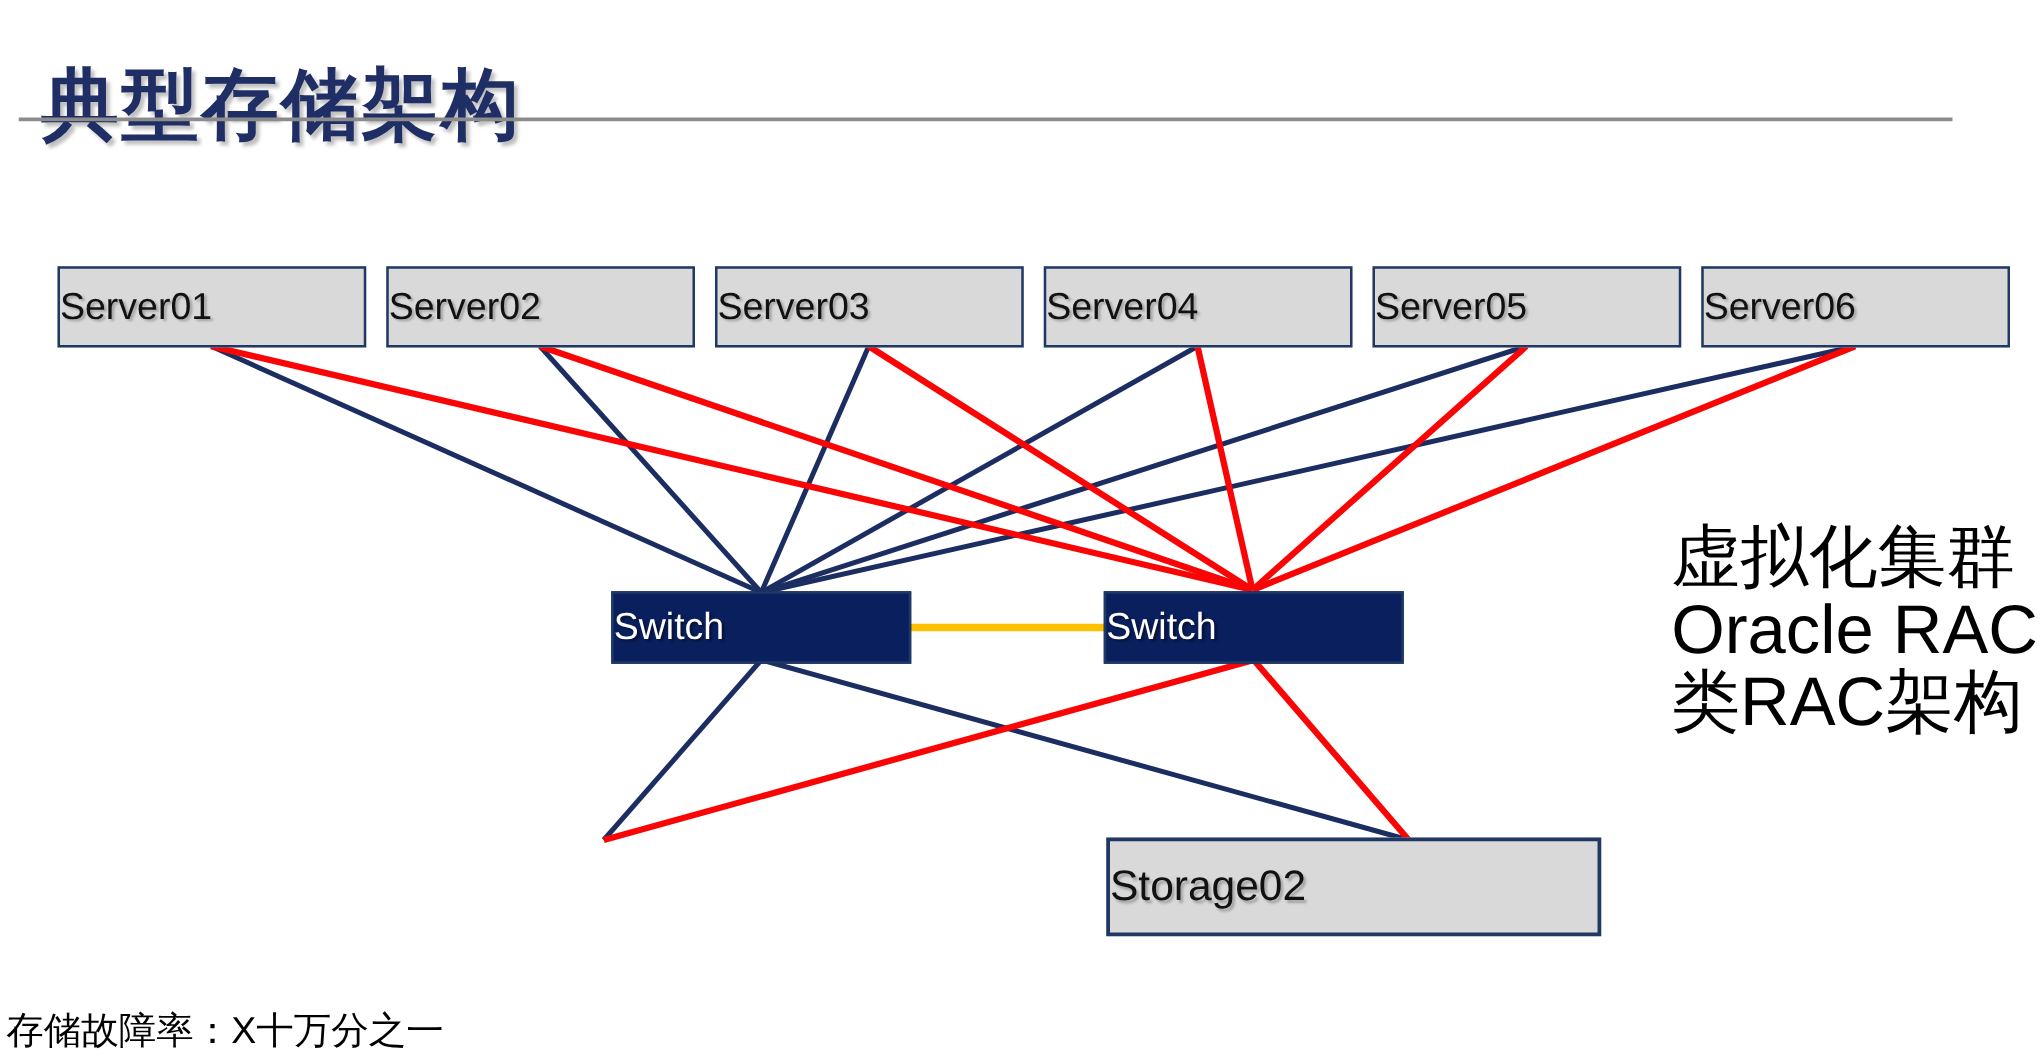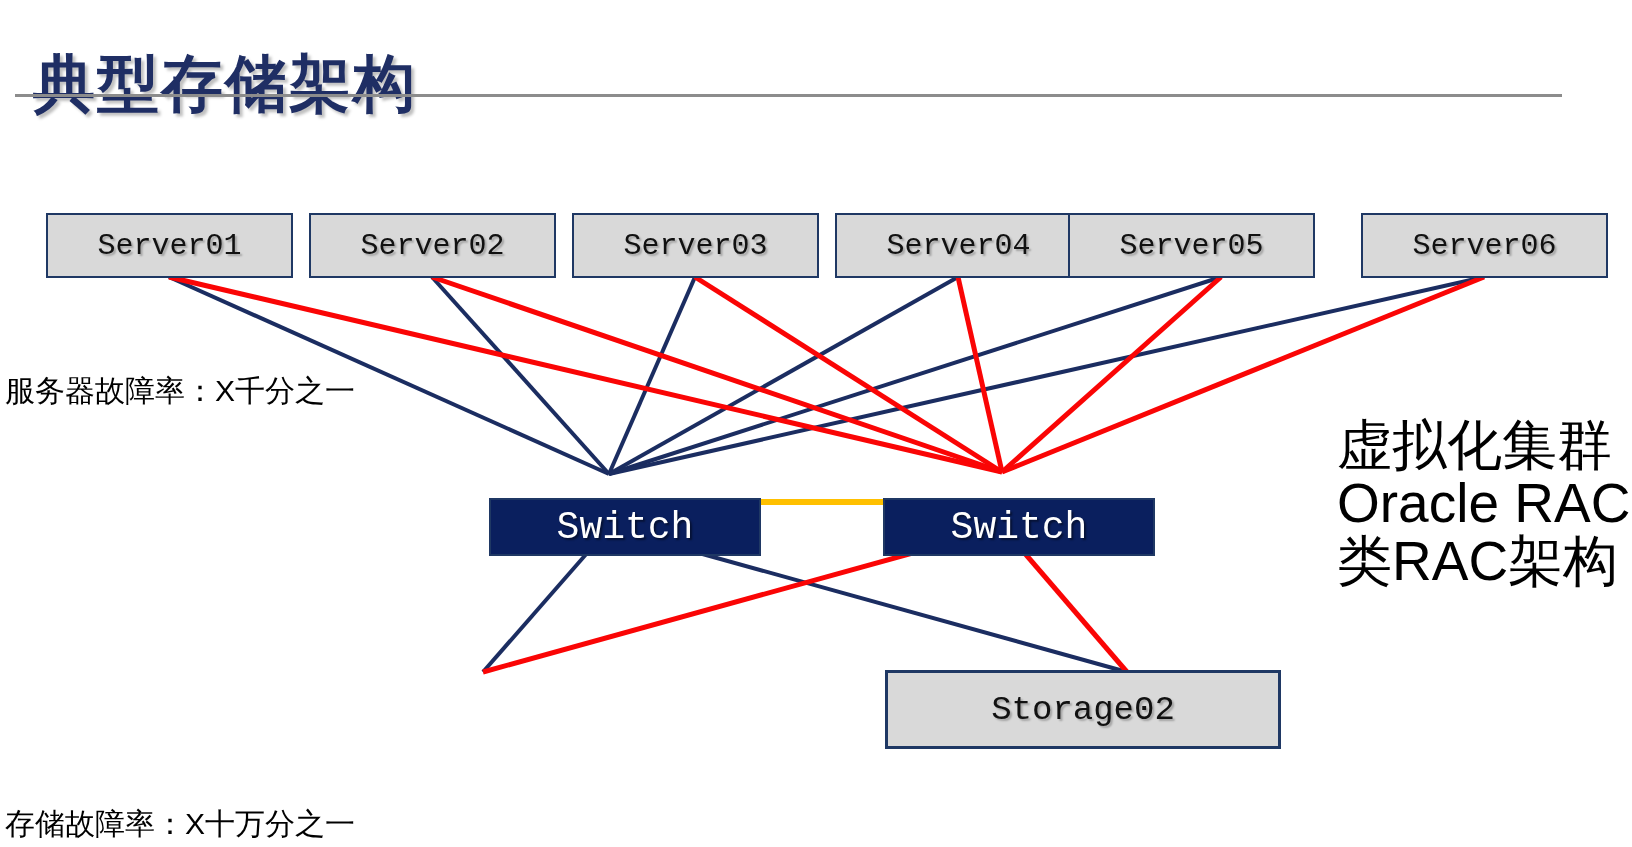--- a/index.html
+++ b/index.html
@@ -9,31 +9,31 @@
     padding-left:36px;
   }
   #wires{position:absolute;left:0;top:0;width:1632px;height:847px;pointer-events:none;}
   .page-title{
     position:absolute;left:33px;top:0px;font-size:62px;font-weight:700;
     color:var(--title);letter-spacing:2px;text-shadow:3px 3px 3px rgba(0,0,0,0.25);
     white-space:nowrap;
   }
   .divider{position:absolute;left:15px;top:94px;width:1547px;height:3px;background:var(--divider);}
   .node{
-    position:absolute;display:flex;align-items:center;justify-content:center;
-    box-sizing:border-box;white-space:nowrap;font-family:Liberation Mono, monospace;
+    position:absolute;display:flex;align-items:center;justify-content:flex-start;
+    box-sizing:border-box;white-space:nowrap;
   }
   .server{
     top:213px;width:247px;height:65px;background:var(--box_fill);
     border:2px solid var(--box_border);font-size:30px;color:#111;
     text-shadow:2px 2px 2px rgba(0,0,0,0.25);
   }
   .switch{
-    top:498px;width:272px;height:58px;background:var(--switch_fill);
-    border:2px solid var(--box_border);font-size:38px;color:#fff;
+    top:473px;width:240px;height:58px;background:var(--switch_fill);
+    border:2px solid var(--box_border);font-size:30px;color:#fff;
     text-shadow:2px 2px 2px rgba(0,0,0,0.45);
   }
   .storage{
     top:670px;height:79px;background:var(--box_fill);
     border:3px solid var(--box_border);font-size:34px;color:#111;
     text-shadow:2px 2px 2px rgba(0,0,0,0.25);
   }
   .note{
     position:absolute;color:var(--text);font-size:30px;white-space:nowrap;
   }
@@ -77,39 +77,38 @@
   </div>
   <div class="node server" style="left:309px">
     <span>Server02</span>
   </div>
   <div class="node server" style="left:572px">
     <span>Server03</span>
   </div>
   <div class="node server" style="left:835px">
     <span>Server04</span>
   </div>
-  <div class="node server" style="left:1068px">
+  <div class="node server" style="left:1098px">
     <span>Server05</span>
   </div>
   <div class="node server" style="left:1361px">
     <span>Server06</span>
   </div>
 
   <div class="node switch" style="left:489px">
     <span>Switch</span>
   </div>
   <div class="node switch" style="left:883px">
     <span>Switch</span>
   </div>
 
   <div class="node storage" style="left:885px;width:396px">
     <span>Storage02</span>
   </div>
 
-  <div class="note note-server-fault">服务器故障率：X千分之一</div>
   <div class="note note-storage-fault">存储故障率：X十万分之一</div>
 
   <div class="side-note">
     <div>虚拟化集群</div>
     <div>Oracle RAC</div>
     <div>类RAC架构</div>
   </div>
 
 </div>
 

